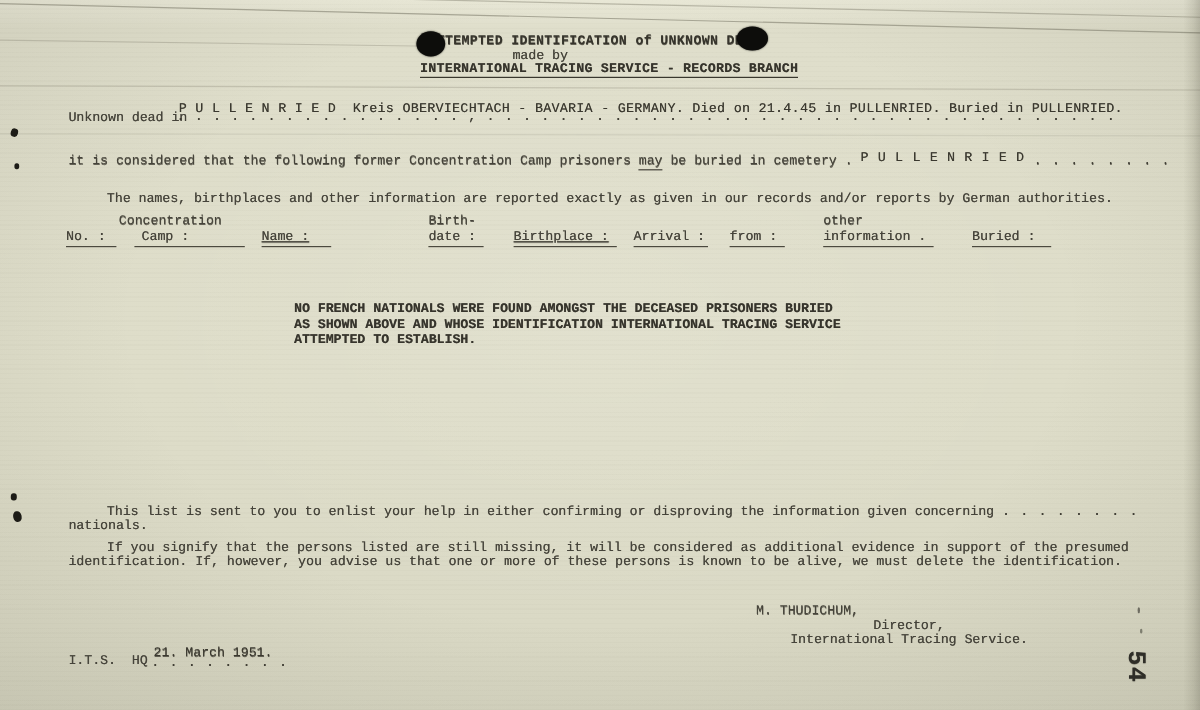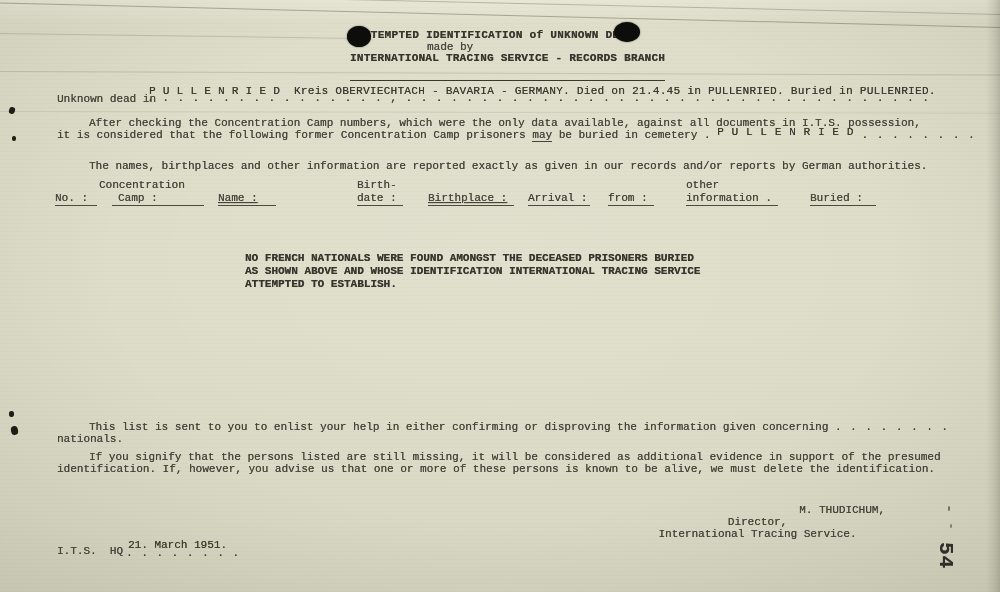--- a/index.html
+++ b/index.html
@@ -17,21 +17,21 @@
       radial-gradient(ellipse at 50% 45%, rgba(255,255,250,0.10) 0%, rgba(0,0,0,0) 55%, rgba(70,68,52,0.10) 100%);
   }
   .page::after{
     content:"";position:absolute;top:0;right:0;width:14px;height:100%;pointer-events:none;
     background:linear-gradient(90deg, rgba(0,0,0,0) 0%, rgba(80,78,62,0.12) 60%, rgba(60,58,45,0.22) 100%);
   }
   .t{position:absolute;white-space:pre;line-height:12px;
      text-shadow:0.2px 0.2px 0.5px rgba(58,55,45,0.75);}
   .b{font-weight:bold;color:#36342c;}
   .dk{color:#3a382f;}
-  .u3{border-bottom:1.6px solid #39372e;padding-bottom:16px;letter-spacing:0.25px;display:inline-block;text-align:right;}
+  .u3{border-bottom:1.6px solid #39372e;padding-bottom:0;letter-spacing:0.25px;display:inline-block;text-align:right;}
   .ls{letter-spacing:0.3px;}
   .dots{letter-spacing:1px;color:#3f3d34;}
   .raised{position:relative;top:-3px;letter-spacing:0.6px;color:#3a382f;}
   .mayu{border-bottom:1px solid #45433a;padding-bottom:0;}
   .th-top{top:179px;}
   .th-bot{top:192px;display:inline-block;border-bottom:1.2px solid #4b493e;padding-bottom:1px;}
   .hole{position:absolute;background:#0d0d0b;border-radius:50%;box-shadow:0 0 1.5px rgba(10,10,8,0.8);z-index:5;}
   .scanline{position:absolute;height:1px;pointer-events:none;transform-origin:left top;}
   .speck{position:absolute;background:#1d1c17;border-radius:45%;}
   .pgnum{position:absolute;left:932px;top:544px;font-size:21px;font-weight:bold;color:#2f2e28;
@@ -60,21 +60,20 @@
   <div class="t" style="left:427px;top:41px;">made by</div>
   <div class="t b" style="left:350px;top:52px;"><span class="u3">INTERNATIONAL TRACING SERVICE - RECORDS BRANCH</span></div>
 
   <div class="hole" style="left:347px;top:26px;width:24px;height:21px;"></div>
   <div class="hole" style="left:614px;top:22px;width:26px;height:20px;"></div>
 
   <div class="t" style="left:57px;top:93px;">Unknown dead in</div>
   <div class="t dk ls" style="left:149px;top:85px;">P U L L E N R I E D  Kreis OBERVIECHTACH - BAVARIA - GERMANY. Died on 21.4.45 in PULLENRIED. Buried in PULLENRIED.</div>
   <div class="t dots" style="left:147px;top:92px;">. . . . . . . . . . . . . . . . , . . . . . . . . . . . . . . . . . . . . . . . . . . . . . . . . . . .</div>
 
-  <div class="t" style="left:89px;top:117px;">After checking the Concentration Camp numbers, which were the only data available, against all documents in I.T.S. possession,</div>
   <div class="t" style="left:57px;top:129px;"><span>it is considered that the following former Concentration Camp prisoners </span><span class="mayu">may</span><span> be buried in cemetery . </span><span class="raised">P U L L E N R I E D</span><span class="dots"> . . . . . . . .</span></div>
 
   <div class="t" style="left:89px;top:160px;">The names, birthplaces and other information are reported exactly as given in our records and/or reports by German authorities.</div>
 
   <div>
     <span class="t th-top" style="left:99px;">Concentration</span>
     <span class="t th-top" style="left:357px;">Birth-</span>
     <span class="t th-top" style="left:686px;">other</span>
 
     <span class="t th-bot" style="left:55px;min-width:42px;">No. :</span>
@@ -91,21 +90,21 @@
   <div class="t b" style="left:245px;top:252px;">NO FRENCH NATIONALS WERE FOUND AMONGST THE DECEASED PRISONERS BURIED</div>
   <div class="t b" style="left:245px;top:265px;">AS SHOWN ABOVE AND WHOSE IDENTIFICATION INTERNATIONAL TRACING SERVICE</div>
   <div class="t b" style="left:245px;top:278px;">ATTEMPTED TO ESTABLISH.</div>
 
   <div class="t" style="left:89px;top:421px;"><span>This list is sent to you to enlist your help in either confirming or disproving the information given concerning </span><span class="dots">. . . . . . . .</span></div>
   <div class="t" style="left:57px;top:433px;">nationals.</div>
   <div class="t" style="left:89px;top:451px;">If you signify that the persons listed are still missing, it will be considered as additional evidence in support of the presumed</div>
   <div class="t" style="left:57px;top:463px;">identification. If, however, you advise us that one or more of these persons is known to be alive, we must delete the identification.</div>
 
   <div class="sigblock">
-    <div class="t" style="left:0;top:504px;width:255px;text-align:right;position:absolute;">M. THUDICHUM,</div>
+    <div class="t" style="left:0;top:504px;width:255px;text-align:left;position:absolute;">M. THUDICHUM,</div>
     <div class="t" style="left:0;top:516px;width:255px;text-align:center;position:absolute;">Director,</div>
     <div class="t" style="left:0;top:528px;width:255px;text-align:center;position:absolute;">International Tracing Service.</div>
   </div>
 
   <div class="t" style="left:57px;top:545px;">I.T.S.  HQ</div>
   <div class="t dk" style="left:128px;top:539px;">21. March 1951.</div>
   <div class="t dots" style="left:126px;top:547px;">. . . . . . . .</div>
 
   <div class="pgnum">54</div>
 

